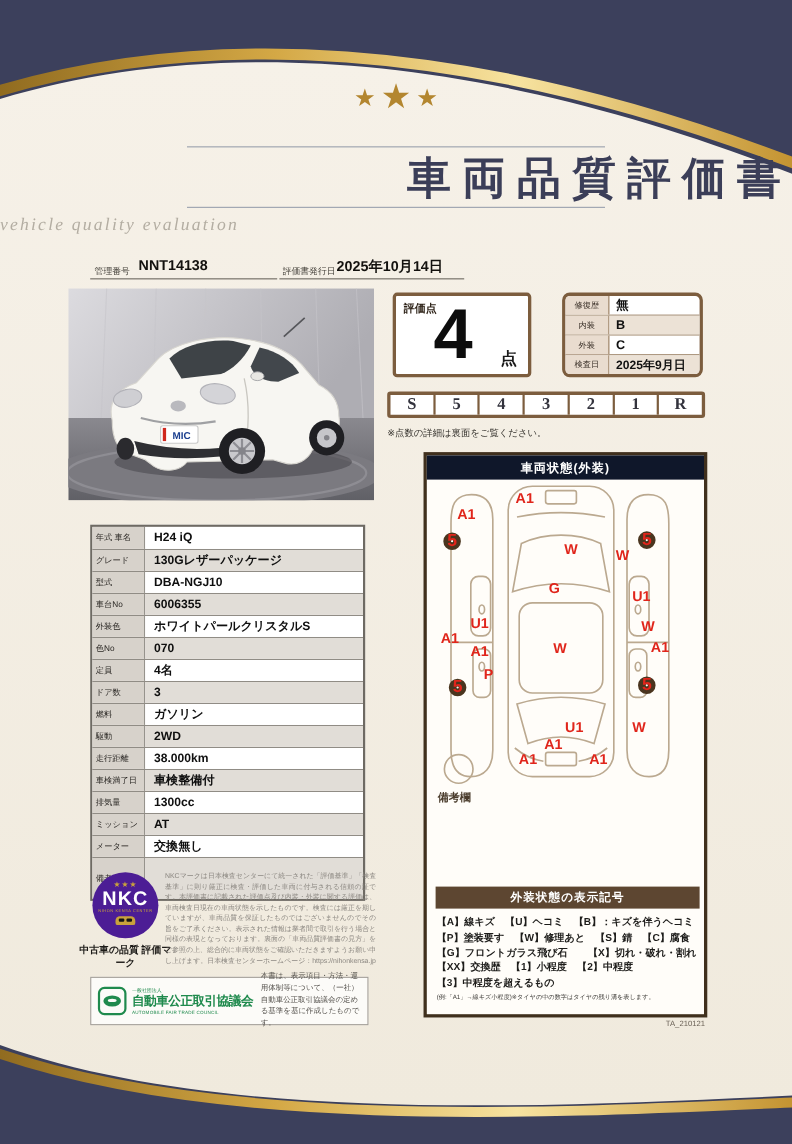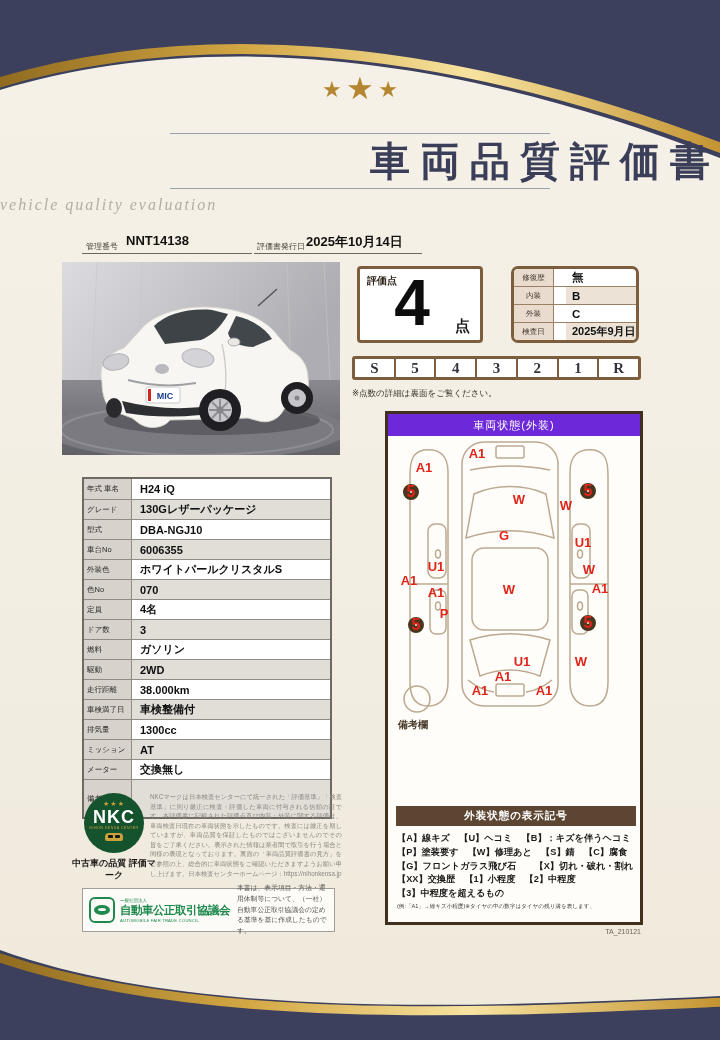--- a/index.html
+++ b/index.html
@@ -44,21 +44,21 @@
   .scorebox .lbl { position:absolute; left:7px; top:5px; font-size:10px; font-weight:bold; color:#2e2318; }
   .scorebox .val { position:absolute; left:0; right:16px; top:-6px; text-align:center;
     font-size:64px; font-weight:800; color:#0d0d0d; line-height:80px; }
   .scorebox .unit { position:absolute; right:10px; bottom:4px; font-size:15px; font-weight:bold; color:#1a1a1a; }
 
   .infotable {
     position:absolute; left:511px; top:266px; width:128px; height:77px;
     background:#fff; border:3px solid #7c5d3e; border-radius:7px; overflow:hidden;
     display:flex; flex-direction:column;
   }
-  .infotable .row { flex:1; display:flex; border-bottom:1px solid #9b8164;gap:12px; }
+  .infotable .row { flex:1; display:flex; border-bottom:1px solid #9b8164; }
   .infotable .row:last-child { border-bottom:none; }
   .infotable .row .l { width:40px; background:#e9dccf; font-size:7.5px; color:#3a3028;
     display:flex; align-items:center; justify-content:center; border-right:1px solid #9b8164; }
   .infotable .row .v { flex:1; display:flex; align-items:center; padding-left:6px;
     font-size:11.5px; font-weight:bold; color:#111; }
   .infotable .row:nth-child(2) .v, .infotable .row:nth-child(4) .v { background:#ece2d6; }
   .infotable .row:nth-child(4) .v { font-size:11px; }
 
   .scalebar {
     position:absolute; left:352px; top:356px; width:289px; height:24px;
@@ -76,21 +76,21 @@
   .spec .srow:first-child { border-top:none; }
   .spec .srow.tall { height:38px; }
   .spec .srow .sl { width:48px; background:#d7d2cb; font-size:7.5px; color:#2b2825;
     display:flex; align-items:center; padding-left:3px; border-right:1px solid #908c85; }
   .spec .srow .sv { flex:1; display:flex; align-items:center; padding-left:8px;
     font-size:11px; font-weight:bold; color:#0f0f0f; background:#fff; }
   .spec .srow:nth-child(even) .sv { background:#e1ddd7; }
 
   
   .nkc-logo { position:absolute; left:84px; top:793px; width:60px; height:60px; border-radius:50%;
-    background:#14532d; text-align:center; overflow:hidden; }
+    background:#4c1d95; text-align:center; overflow:hidden; }
   .nkc-logo .st { display:block; margin-top:7px; font-size:7px; color:#c9a23c; letter-spacing:1px; }
   .nkc-logo .nm { display:block; font-size:18px; font-weight:800; color:#fff; letter-spacing:1px; line-height:18px; }
   .nkc-logo .sub { display:block; font-size:3.6px; color:#c9a23c; letter-spacing:.5px; }
   .nkc-car { display:block; width:18px; height:8px; margin:3px auto 0; background:#c9a23c; border-radius:4px 4px 2px 2px; position:relative; }
   .nkc-car::before { content:""; position:absolute; left:3px; top:1.5px; width:5px; height:3px; background:#151514; border-radius:1px; }
   .nkc-car::after  { content:""; position:absolute; right:3px; top:1.5px; width:5px; height:3px; background:#151514; border-radius:1px; }
   .nkc-caption { position:absolute; left:72px; top:858px; width:84px; text-align:center;
     font-size:9px; font-weight:bold; color:#1c1a17; line-height:1.3; }
   .nkc-desc { position:absolute; left:150px; top:792px; width:192px; font-size:6.3px;
     color:#8b8781; line-height:1.52; text-align:justify; }
@@ -105,21 +105,21 @@
     background:#fcfbf8; border-radius:50%; }
   .ftc-org { margin-left:5px; flex:none; }
   .ftc-org .tiny { display:block; font-size:4.5px; color:#1f8a4d; }
   .ftc-org .name { display:block; font-size:11.5px; font-weight:700; color:#1f8a4d; letter-spacing:-.5px; }
   .ftc-org .en { display:block; font-size:4.2px; color:#1f8a4d; letter-spacing:.2px; }
   .ftc-text { margin-left:7px; font-size:6.8px; color:#55524d; line-height:1.6; }
 
   
   .panel { position:absolute; left:385px; top:411px; width:258px; height:514px;
     background:#fffdf9; border:3px solid #40301d; }
-  .panel-hd { height:22px; background:#6d28d9; color:#fff; font-size:11px; font-weight:normal;
+  .panel-hd { height:22px; background:#0f172a; color:#fff; font-size:11px; font-weight:bold;
     letter-spacing:1px; display:flex; align-items:center; justify-content:center; }
   .diagram { position:relative; height:280px; }
   .diagram svg { position:absolute; left:0; top:0; }
   .mark { position:absolute; transform:translate(-50%,-50%); font-size:13px; font-weight:bold;
     color:#e0251b; white-space:nowrap; z-index:3; }
   .wheel { position:absolute; width:16px; height:16px; border:7px solid #4a351f; border-radius:50%;
     background:#fffdf9; z-index:2; }
   .wheel span { position:absolute; left:50%; top:50%; transform:translate(-50%,-50%);
     font-size:16px; font-weight:bold; color:#e0251b; z-index:3; }
 

